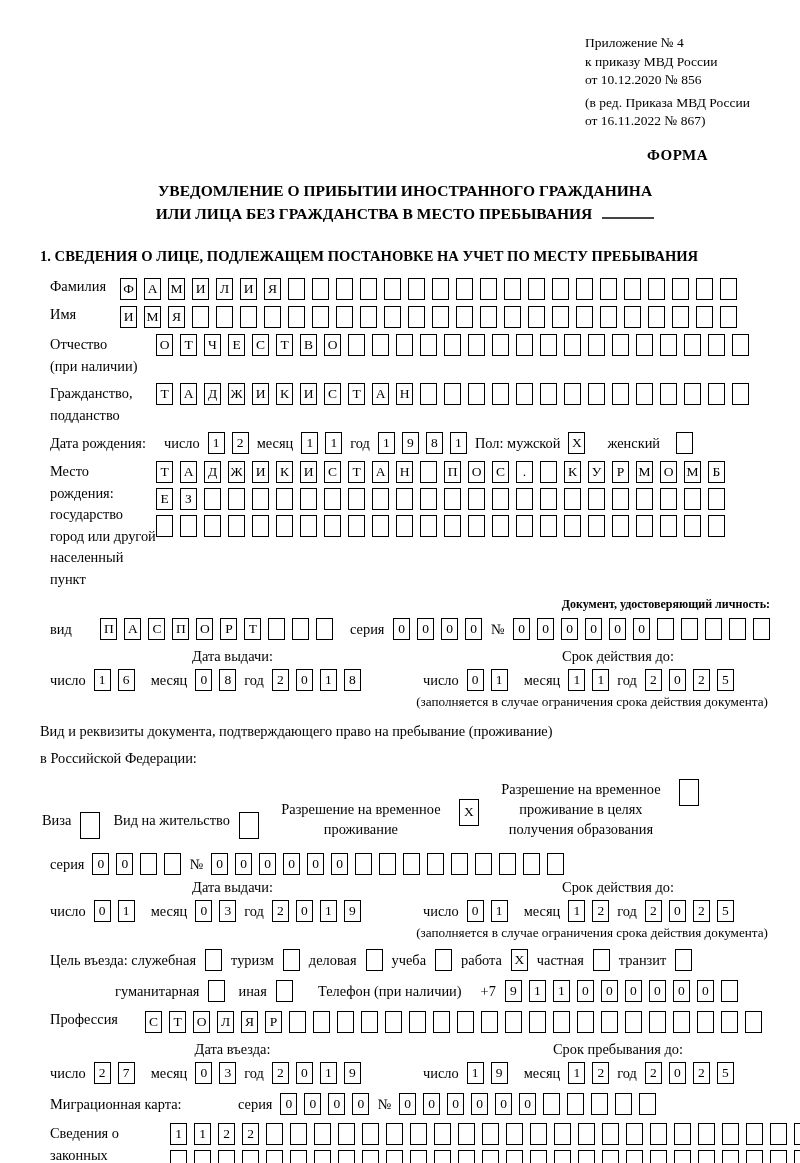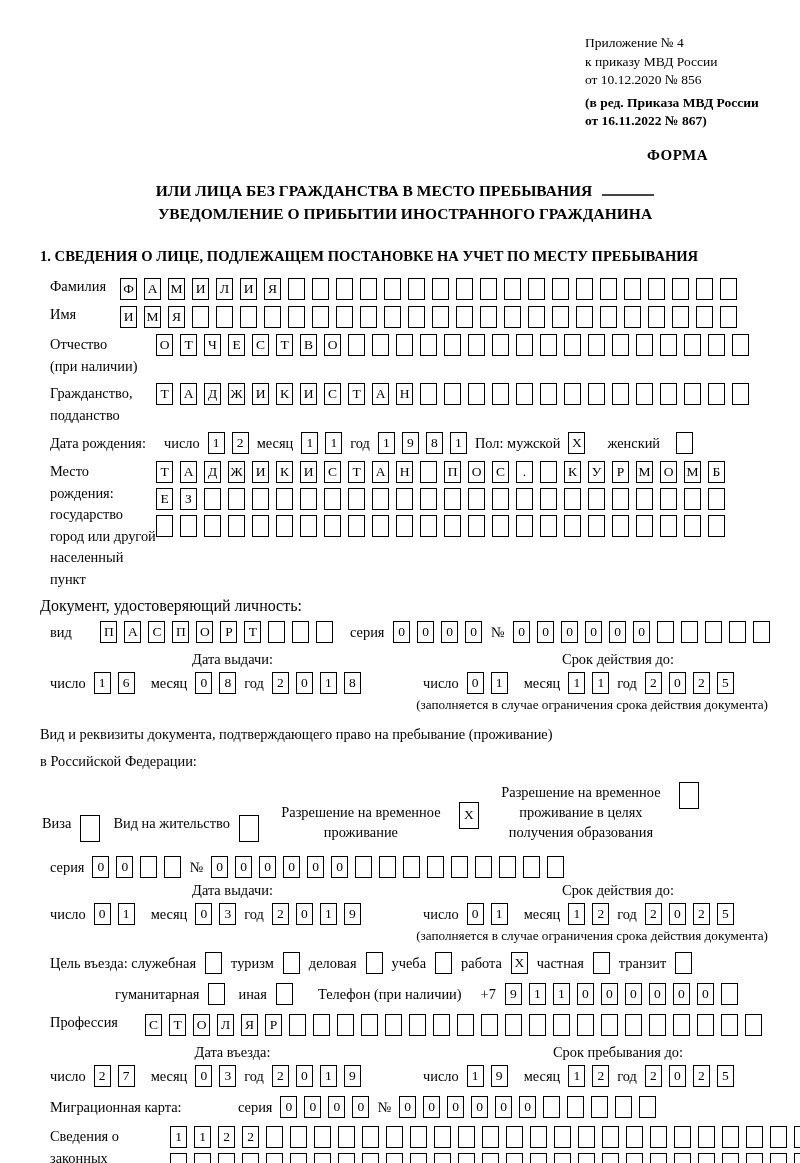--- a/index.html
+++ b/index.html
@@ -7,21 +7,21 @@
     width:800px; height:1163px;
     font-family:"Liberation Serif", "DejaVu Serif", serif;
     color:#000;
     overflow:hidden;
   }
   .page { box-sizing:border-box; width:800px; height:878px; padding:34px 30px 16px 40px; }
 
   
   .appendix-block { width:185px; margin-left:auto; font-size:13.5px; }
   .appendix-block div { line-height:18.5px; }
-  .appendix-sub { margin-top:4px;font-weight:bold; }
+  .appendix-sub { margin-top:4px; }
   .forma { text-align:center; font-weight:bold; font-size:15px; margin-top:15px; letter-spacing:.5px; }
 
   
   .title { text-align:center; font-weight:bold; font-size:15.5px; line-height:23px; margin-top:15px; }
   .blank-line { display:inline-block; width:52px; border-bottom:2.2px solid #444; height:12px; margin-left:10px; }
 
   .section-heading { font-weight:bold; font-size:14.6px; margin-top:23px; }
 
   
   .rows { margin-top:13px; }
@@ -35,21 +35,21 @@
   .cell {
     box-sizing:border-box; flex:none;
     width:17px; height:22px;
     border:1.7px solid #000;
     text-align:center; font-size:13.5px; line-height:19px;
   }
   .cb-big .cell { width:20px; height:27px; line-height:24px; }
 
   .vrows > .cells { margin-bottom:5px; }
 
-  .doc-heading { text-align:left; font-weight:normal; font-size:16px; margin:7px 0 6px 0; }
+  .doc-heading { text-align:right; font-weight:bold; font-size:12px; margin:7px 0 6px 0; }
 
   
   .dates { display:flex; margin:4px 0 2px 10px; font-size:14.4px; }
   .col-l { width:365px; flex:none; }
   .col-r { width:390px; flex:none; margin-left:8px; }
   .col-h { text-align:center; margin-bottom:4px; }
   .note-r { font-size:13.2px; text-align:right; margin:3px 2px 8px 0; }
 
   .plain-line { font-size:14.4px; margin:10px 0 0 0; line-height:22px; }
 
@@ -73,22 +73,22 @@
     <div>к приказу МВД России</div>
     <div>от 10.12.2020 № 856</div>
     <div class="appendix-sub">
       <div>(в ред. Приказа МВД России</div>
       <div>от 16.11.2022 № 867)</div>
     </div>
     <div class="forma">ФОРМА</div>
   </div>
 
   <div class="title">
+    <div>УВЕДОМЛЕНИЕ О ПРИБЫТИИ ИНОСТРАННОГО ГРАЖДАНИНА</div>
     <div><span>ИЛИ ЛИЦА БЕЗ ГРАЖДАНСТВА В МЕСТО ПРЕБЫВАНИЯ</span><span class="blank-line"></span></div>
-    <div>УВЕДОМЛЕНИЕ О ПРИБЫТИИ ИНОСТРАННОГО ГРАЖДАНИНА</div>
   </div>
 
   <div class="section-heading">1. СВЕДЕНИЯ О ЛИЦЕ, ПОДЛЕЖАЩЕМ ПОСТАНОВКЕ НА УЧЕТ ПО МЕСТУ ПРЕБЫВАНИЯ</div>
 
   <div class="rows">
 
     <div class="row">
       <span class="lbl w70">Фамилия</span>
       <span class="cells">
           <span class="cell">Ф</span>

